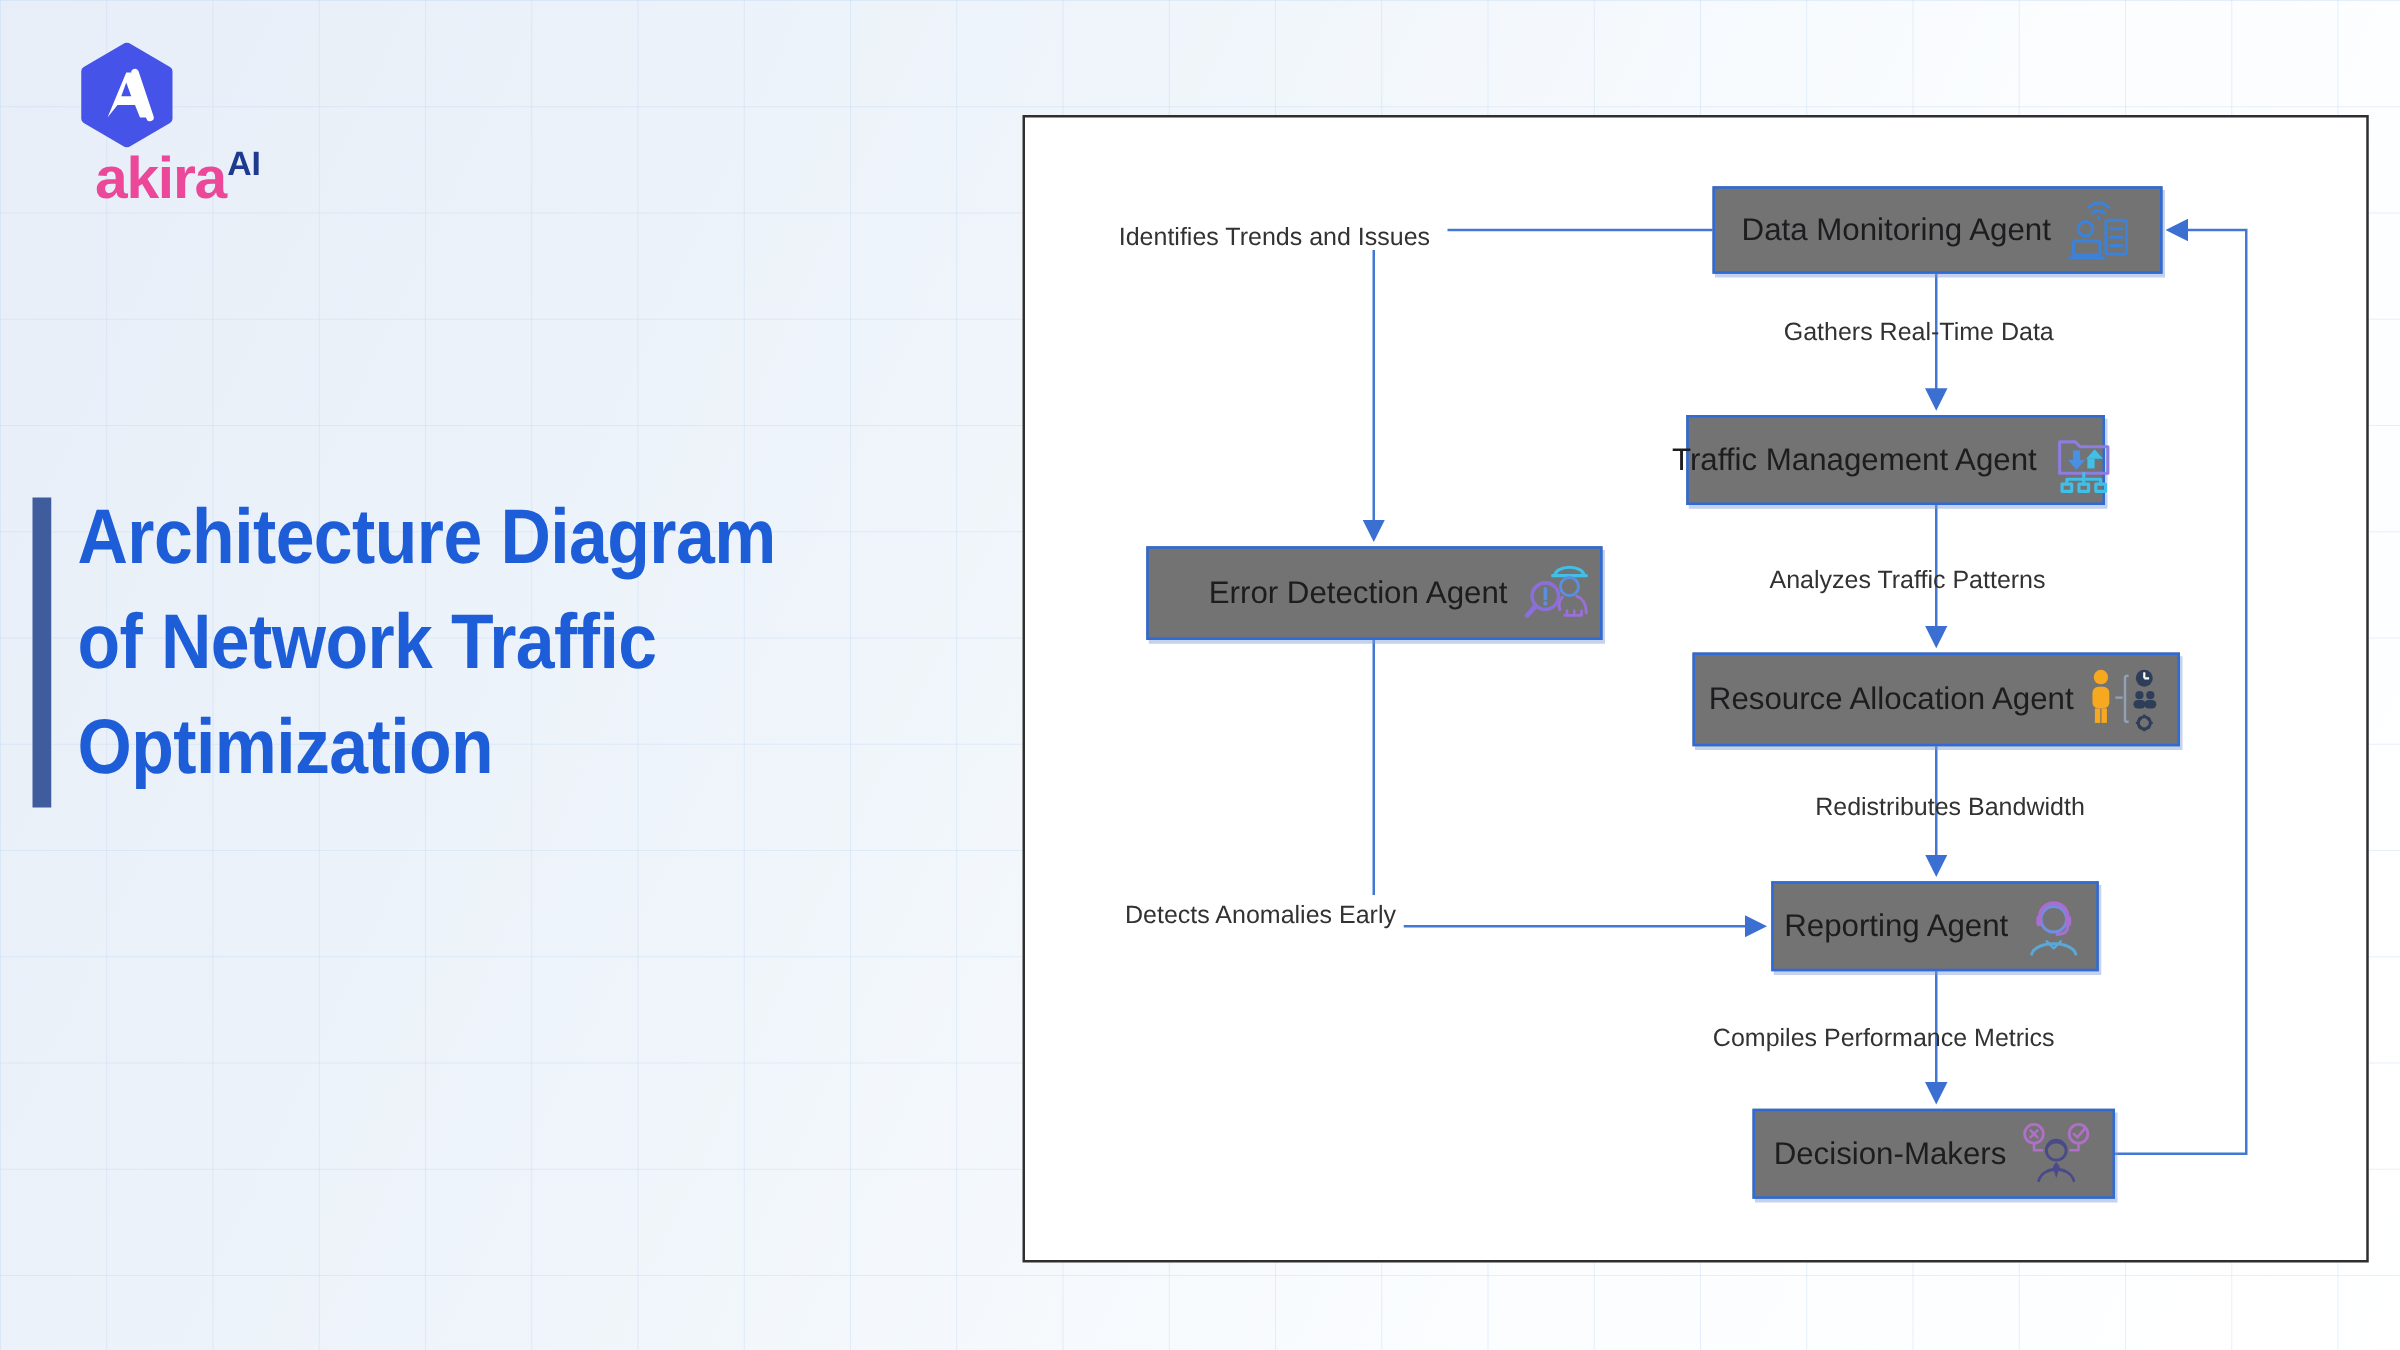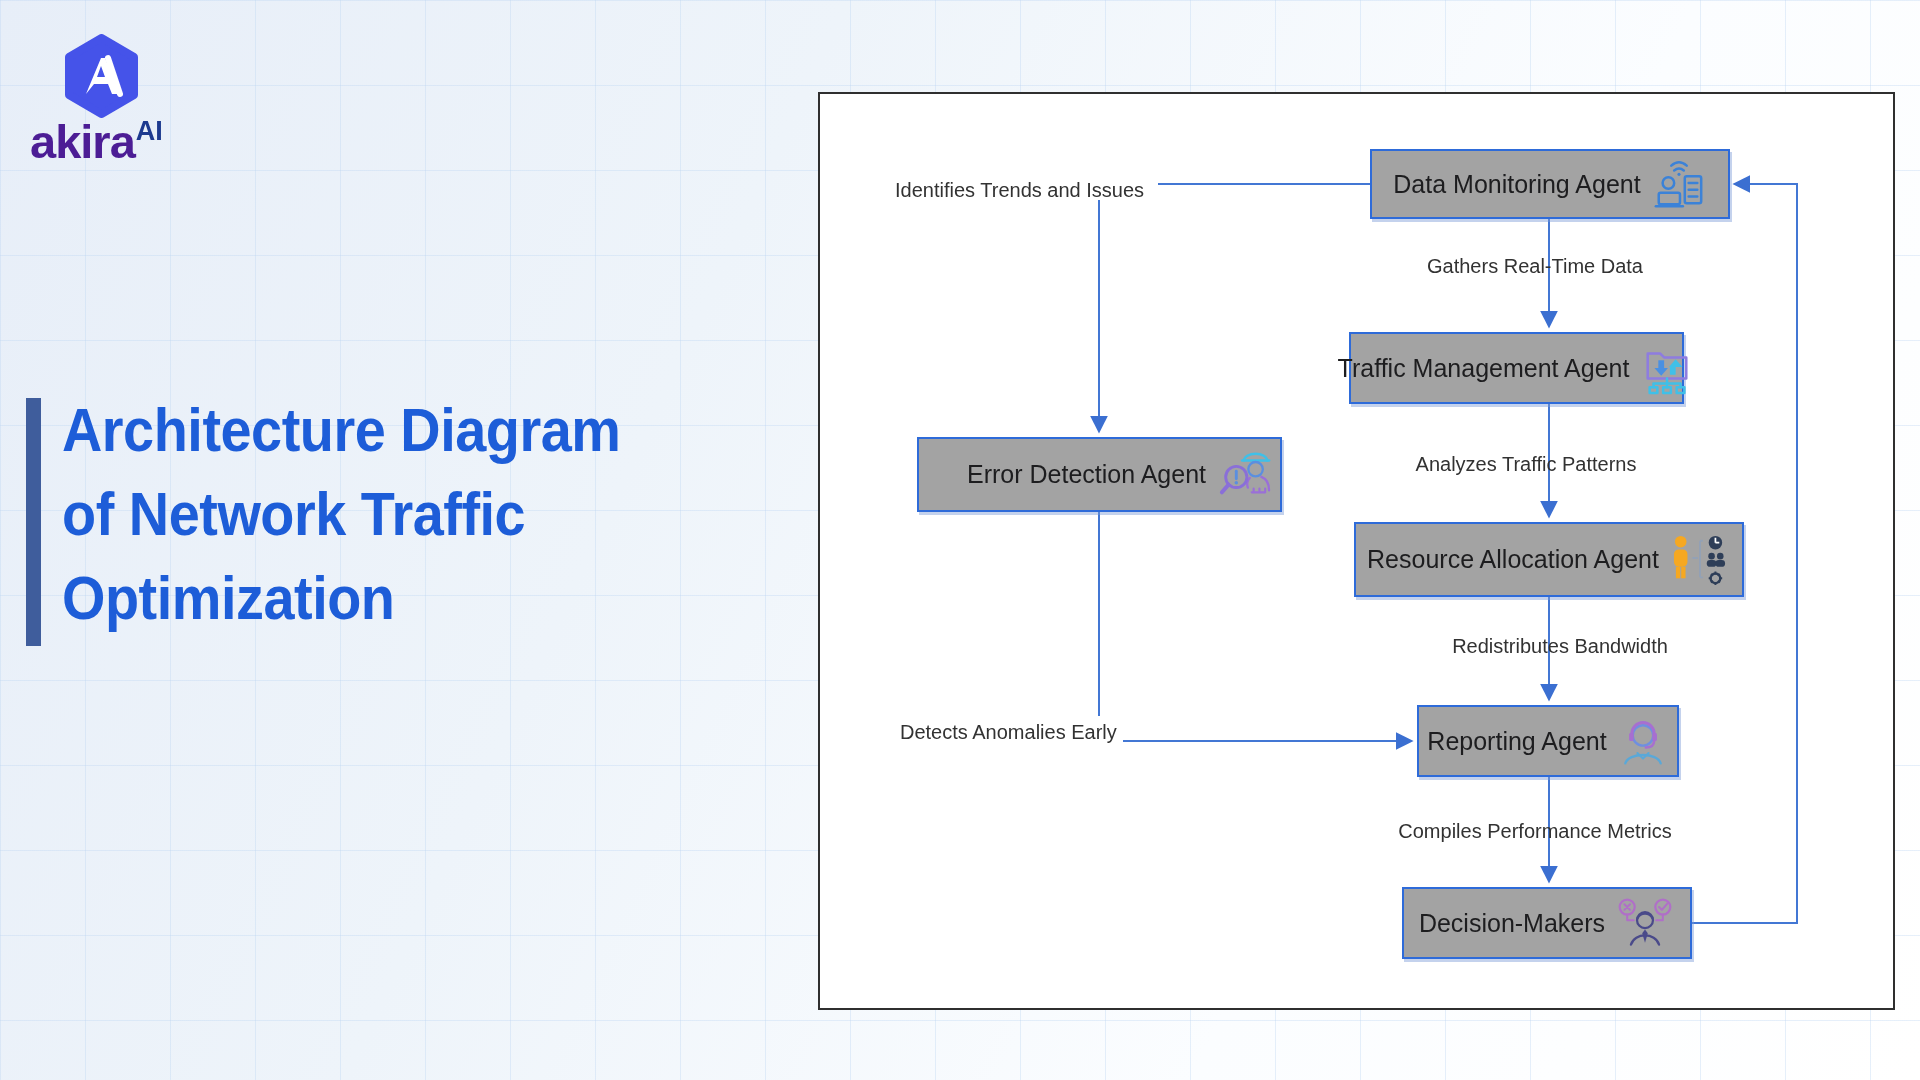--- a/index.html
+++ b/index.html
@@ -7,53 +7,53 @@
     width:1920px;height:1080px;position:relative;overflow:hidden;
     font-family:"Liberation Sans", sans-serif;
     background:
       linear-gradient(to right, rgba(190,215,242,.38) 1px, transparent 1px) 0 0/85px 85px,
       linear-gradient(to bottom, rgba(190,215,242,.38) 1px, transparent 1px) 0 0/85px 85px,
       linear-gradient(115deg,#e7eef8 0%,#eef4fa 35%,#fbfdff 70%,#ffffff 100%);
   }
   
   .logo-hex{position:absolute;left:64px;top:34px;}
   .brand{position:absolute;left:30px;top:118px;display:flex;align-items:flex-start;}
-  .brand-name{font-size:47px;font-weight:700;color:#4c1d95;line-height:1;letter-spacing:-1px;}
+  .brand-name{font-size:47px;font-weight:700;color:#ec4899;line-height:1;letter-spacing:-1px;margin-left:46px;}
   .brand-sup{font-size:27px;font-weight:700;color:#1d3a8f;margin-left:1px;margin-top:0px;line-height:1;text-align:right;}
   
   .accent-bar{position:absolute;left:26px;top:398px;width:15px;height:248px;background:#3f5d9c;}
   .page-title{
     position:absolute;left:62px;top:388px;
     font-size:62px;font-weight:700;color:#1d5dd8;line-height:84px;letter-spacing:-.5px;
     transform:scaleX(.9);transform-origin:left top;white-space:nowrap;
   }
   
   .diagram{
     position:absolute;left:818px;top:92px;width:1077px;height:918px;
     background:#ffffff;border:2px solid #2f2f2f;box-sizing:border-box;
   }
   .connectors{position:absolute;left:0;top:0;width:1077px;height:918px;}
   .node{
     position:absolute;display:flex;align-items:center;justify-content:center;gap:10px;
-    background:#a3a3a3;border:2px solid #2e6bd9;box-sizing:border-box;
+    background:#737373;border:2px solid #2e6bd9;box-sizing:border-box;
     box-shadow:2px 3px 0 rgba(125,155,215,.45);
     font-size:25px;color:#1d1d1f;white-space:nowrap;padding:0 8px;
   }
   .node-dm{left:550px;top:55px;width:360px;height:70px;}
   .node-tm{left:529px;top:238px;width:335px;height:72px;}
   .node-ra{left:534px;top:428px;width:390px;height:75px;}
   .node-rp{left:597px;top:611px;width:262px;height:72px;}
   .node-dk{left:582px;top:793px;width:290px;height:72px;}
   .node-ed{left:97px;top:343px;width:365px;height:75px;justify-content:flex-end;}
   .edge-label{position:absolute;font-size:20px;color:#323232;white-space:nowrap;}
   .center{transform:translateX(-50%);}
   .el-gathers{left:715px;top:161px;}
   .el-analyzes{left:706px;top:359px;}
   .el-redistributes{left:740px;top:541px;}
-  .el-compiles{left:715px;top:726px;}
+  .el-compiles{left:687px;top:726px;}
   .el-identifies{left:75px;top:85px;}
   .el-detects{left:80px;top:627px;}
   .node svg{flex:0 0 auto;}
 </style>
 </head>
 <body>
 
 <svg class="logo-hex" width="75" height="84" viewBox="0 0 75 84">
   <polygon points="37.5,4 70,23 70,61 37.5,80 5,61 5,23" fill="#4553e9" stroke="#4553e9" stroke-width="8" stroke-linejoin="round"></polygon>
   <path d="M22 60 L37 24 L41 24 L56 60 L48 60 L44 50 L30 50 Z M33 43 L41 43 L37 32 Z" fill="#ffffff"></path>

